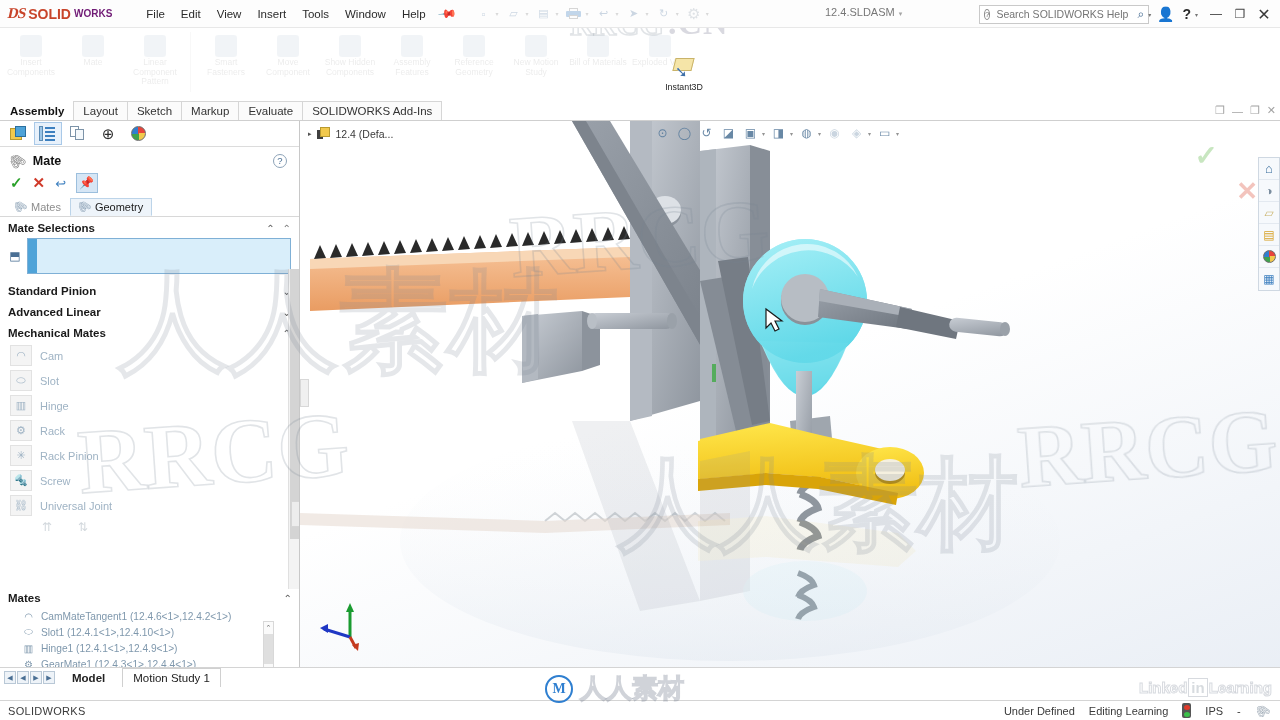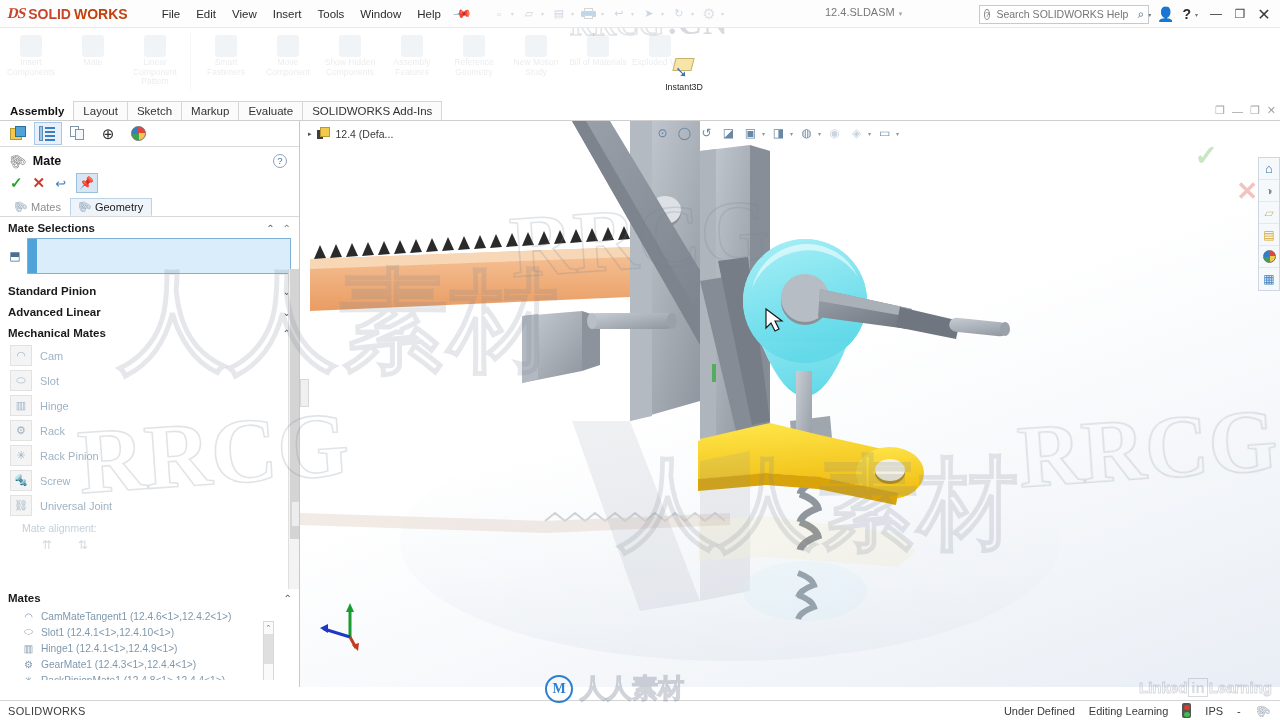--- a/index.html
+++ b/index.html
@@ -22,21 +22,21 @@
     display:flex; align-items:center;
     border-bottom: 1px solid #e8e8e8;
     z-index: 30;
   }
   .sw-logo { display:flex; align-items:center; margin-left:8px; gap:3px; }
   .sw-logo .ds-mark {
     font-size: 15px; font-weight:bold; color:#c8442a;
     letter-spacing:-1px; transform: skewX(-12deg); font-family:"Liberation Serif", serif;
   }
   .sw-logo .sw-solid { font-size:14px; font-weight:bold; color:#c8442a; letter-spacing:0px;}
-  .sw-logo .sw-works { font-size:14px; font-weight:bold; color:#c2410c; letter-spacing:0px;}
+  .sw-logo .sw-works { font-size:10px; font-weight:bold; color:#701a75; letter-spacing:0px;}
 
   .menubar { display:flex; align-items:center; margin-left:26px; gap:0px; }
   .menubar .mi {
     padding: 4px 8px; font-size:11.5px; color:#2b2b2b; cursor:default;
   }
   .pin-icon { margin-left:6px; color:#2f7fd0; font-size:12px; transform: rotate(40deg);}
 
   .tb-quick { display:flex; align-items:center; margin-left:18px; gap:1px; opacity:.30; }
   .tb-quick .qi { width:22px; height:20px; display:flex; align-items:center; justify-content:center; font-size:11px; color:#5b7fa6;}
   .tb-quick .caret { font-size:6px; color:#888; margin-right:3px;}
@@ -547,21 +547,20 @@
       <div class="mate-row">
         <span class="mico">🔩</span>
         <span>Screw</span>
       </div>
       <div class="mate-row">
         <span class="mico">⛓</span>
         <span>Universal Joint</span>
       </div>
     </div>
 
-    <div class="mate-align">Mate alignment:</div>
     <div class="mate-align-btns">
       <span>⇈</span>
       <span>⇅</span>
     </div>
 
     <div class="panel-scroll">
       <div class="pthumb"></div>
     </div>
     <div class="panel-split"></div>
 
@@ -829,20 +828,30 @@
     <svg class="triad" viewBox="0 0 64 56">
       <line x1="32" y1="38" x2="32" y2="10" stroke="#1a9b30" stroke-width="3"></line>
       <polygon points="32,4 28,13 36,13" fill="#1a9b30"></polygon>
       <line x1="32" y1="38" x2="6" y2="30" stroke="#1f37c4" stroke-width="3"></line>
       <polygon points="2,29 10,25 10,34" fill="#1f37c4"></polygon>
       <line x1="32" y1="38" x2="38" y2="49" stroke="#c43a1f" stroke-width="3"></line>
       <polygon points="40,52 34,46 41,44" fill="#c43a1f"></polygon>
     </svg>
   </div>
 
+  <div class="bottombar">
+    <div class="navbtns">
+      <span>◀</span>
+      <span>◀</span>
+      <span>▶</span>
+      <span>▶</span>
+    </div>
+    <div class="btab active">Model</div>
+    <div class="btab">Motion Study 1</div>
+  </div>
 
   <div class="statusbar">
     <span class="sw-word">SOLIDWORKS</span>
     <div class="status-right">
       <span>Under Defined</span>
       <span>Editing Learning</span>
       <span class="trafficlight">
           <span class="r"></span>
           <span class="g"></span>
         </span>

